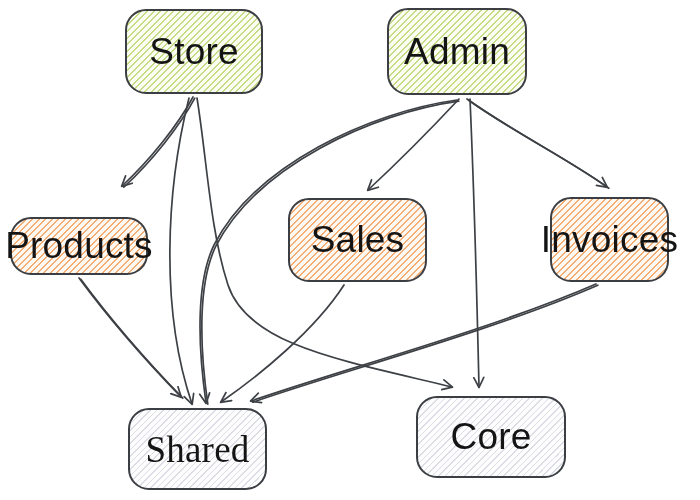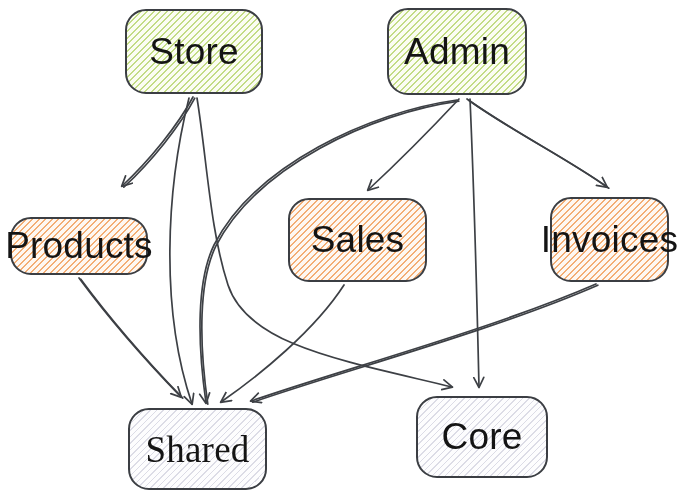--- a/index.html
+++ b/index.html
@@ -15,21 +15,21 @@
   }
   .node.green{background:repeating-linear-gradient(135deg,#c3dc85 0 1.5px,#fbfdf2 1.5px 4.6px);}
   .node.orange{background:repeating-linear-gradient(135deg,#f3ae75 0 1.5px,#fef8f2 1.5px 4.6px);}
   .node.gray{background:repeating-linear-gradient(135deg,#dcdce6 0 1.3px,#fdfdfe 1.3px 4.6px);}
   .n-store{left:125px;top:9px;width:138px;height:85px;}
   .n-admin{left:387px;top:8px;width:140px;height:87px;text-align:right;}
   .n-products{left:10px;top:200px;width:138px;height:58px;margin-top:17px;}
   .n-sales{left:288px;top:198px;width:139px;height:84px;}
   .n-invoices{left:550px;top:197px;width:119px;height:85px;}
   .n-shared{left:128px;top:408px;width:139px;height:82px;font-family:Liberation Serif, serif;}
-  .n-core{left:416px;top:396px;width:132px;height:82px;}
+  .n-core{left:416px;top:396px;width:150px;height:82px;}
   .edge{fill:none;stroke:#3d4045;stroke-width:1.7;stroke-linecap:round;}
 </style>
 </head>
 <body>
 
 <div id="canvas">
 
   <svg id="edges" viewBox="0 0 700 500" xmlns="http://www.w3.org/2000/svg">
     <defs>
       <marker id="arrowhead" markerUnits="userSpaceOnUse" markerWidth="16" markerHeight="16" refX="10.5" refY="6" orient="auto">

